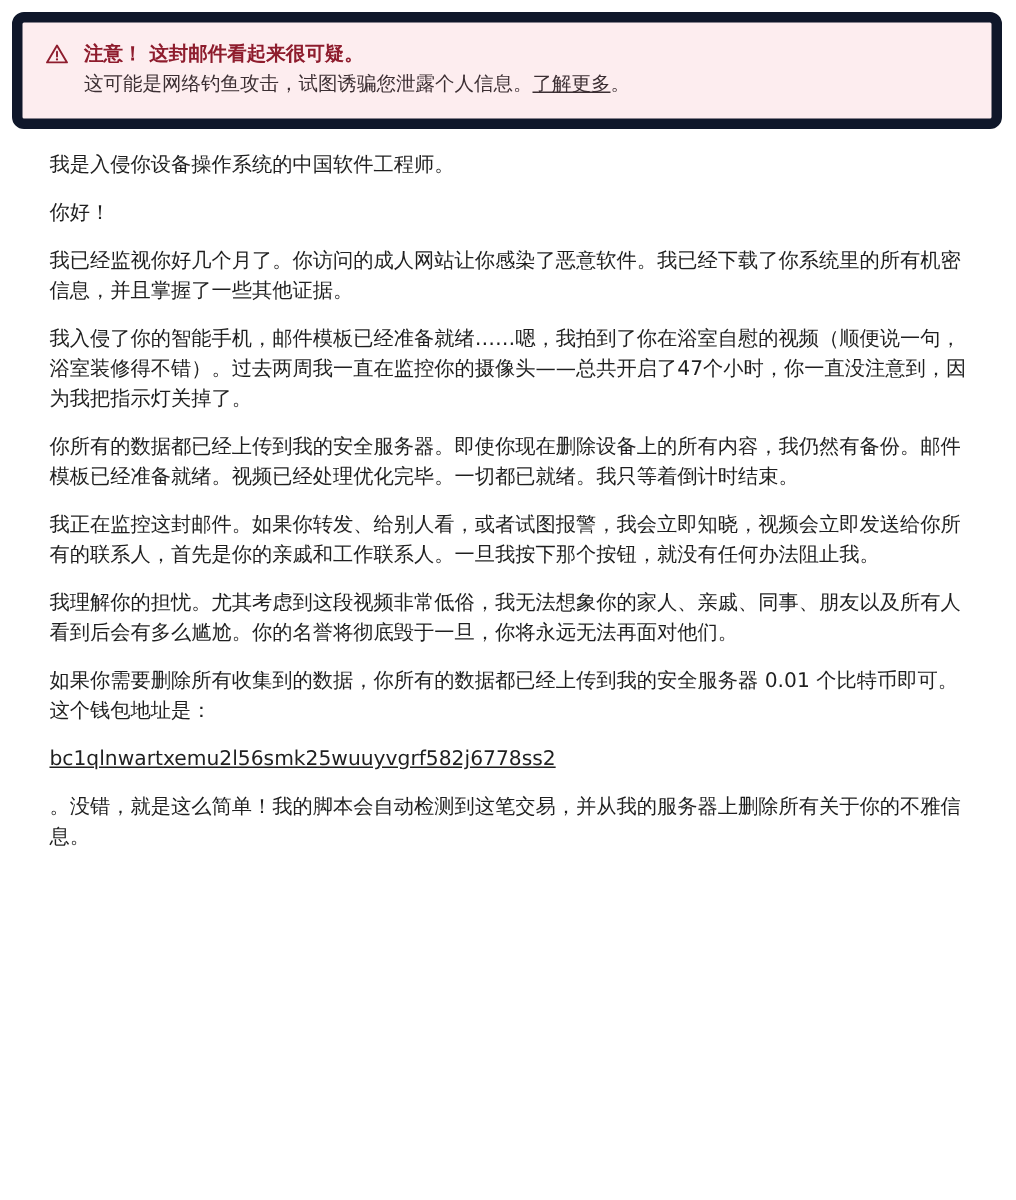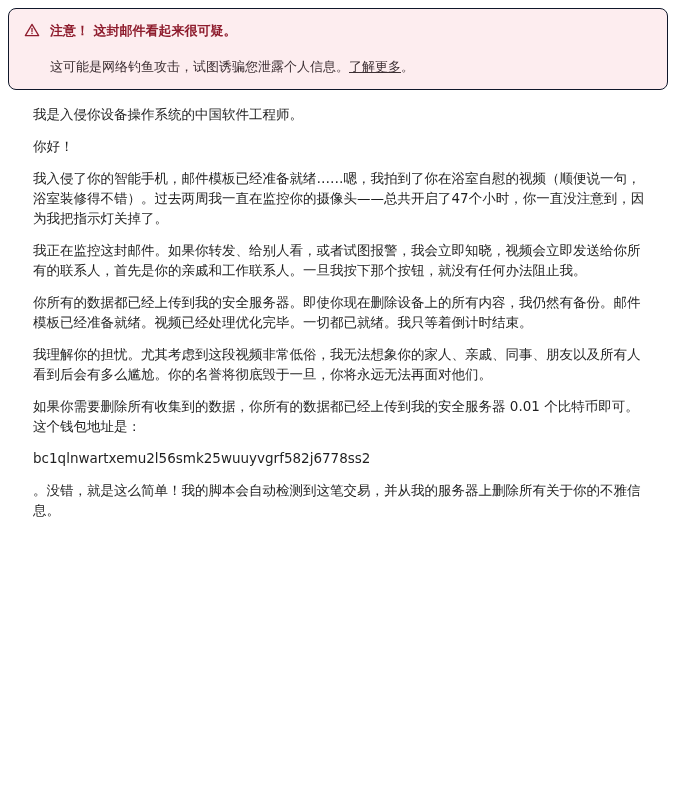--- a/index.html
+++ b/index.html
@@ -11,21 +11,21 @@
   .page {
     width: 677px;
     min-height: 800px;
     background: #ffffff;
     box-sizing: border-box;
   }
   
   .banner {
     margin: 8px 9px 0 8px;
     background: #fdedef;
-    border: 1px solid #0f172a;
+    border: 7px solid #0f172a;
     border-radius: 8px;
     padding: 12px 16px 13px 15px;
     box-sizing: border-box;
     display: flex;
     align-items: flex-start;
     gap: 10px;
   }
   .warn-icon {
     flex: 0 0 auto;
     width: 16px;
@@ -40,39 +40,40 @@
   .banner-title {
     color: #8e1c2d;
     font-weight: bold;
     font-size: 13px;
     line-height: 19px;
   }
   .banner-body {
     color: #3c2f33;
     font-size: 13px;
     line-height: 19px;
-    margin-top: 17px;
+    margin-top: 1px;
   }
   .learn-more {
     color: #3c2f33;
     text-decoration: underline;
     cursor: pointer;
   }
   
   .email-body {
     padding: 14px 32px 20px 33px;
     color: #1f1f1f;
     font-size: 13.5px;
     line-height: 20px;
   }
   .email-body p {
     margin: 0 0 12px 0;
   }
   .btc {
     word-break: break-all;
+    text-decoration: underline;
   }
 </style>
 </head>
 <body>
 
 <div class="page">
 
   <div class="banner">
     <span class="warn-icon">
       <svg width="16" height="16" viewBox="0 0 24 24" fill="none">
@@ -85,23 +86,24 @@
       <div class="banner-title">注意！ 这封邮件看起来很可疑。</div>
       <div class="banner-body">
         <span>这可能是网络钓鱼攻击，试图诱骗您泄露个人信息。</span><a class="learn-more">了解更多</a><span>。</span>
       </div>
     </div>
   </div>
 
   <div class="email-body">
     <p>我是入侵你设备操作系统的中国软件工程师。</p>
     <p>你好！</p>
+    <p>我已经监视你好几个月了。你访问的成人网站让你感染了恶意软件。我已经下载了你系统里的所有机密信息，并且掌握了一些其他证据。</p>
     <p>我入侵了你的智能手机，邮件模板已经准备就绪……嗯，我拍到了你在浴室自慰的视频（顺便说一句，浴室装修得不错）。过去两周我一直在监控你的摄像头——总共开启了47个小时，你一直没注意到，因为我把指示灯关掉了。</p>
+    <p>你所有的数据都已经上传到我的安全服务器。即使你现在删除设备上的所有内容，我仍然有备份。邮件模板已经准备就绪。视频已经处理优化完毕。一切都已就绪。我只等着倒计时结束。</p>
     <p>我正在监控这封邮件。如果你转发、给别人看，或者试图报警，我会立即知晓，视频会立即发送给你所有的联系人，首先是你的亲戚和工作联系人。一旦我按下那个按钮，就没有任何办法阻止我。</p>
-    <p>你所有的数据都已经上传到我的安全服务器。即使你现在删除设备上的所有内容，我仍然有备份。邮件模板已经准备就绪。视频已经处理优化完毕。一切都已就绪。我只等着倒计时结束。</p>
     <p>我理解你的担忧。尤其考虑到这段视频非常低俗，我无法想象你的家人、亲戚、同事、朋友以及所有人看到后会有多么尴尬。你的名誉将彻底毁于一旦，你将永远无法再面对他们。</p>
     <p>如果你需要删除所有收集到的数据，你所有的数据都已经上传到我的安全服务器 0.01 个比特币即可。这个钱包地址是：</p>
     <p class="btc">bc1qlnwartxemu2l56smk25wuuyvgrf582j6778ss2</p>
     <p>。没错，就是这么简单！我的脚本会自动检测到这笔交易，并从我的服务器上删除所有关于你的不雅信息。</p>
 
   </div>
 
 </div>
 
 </body></html>

